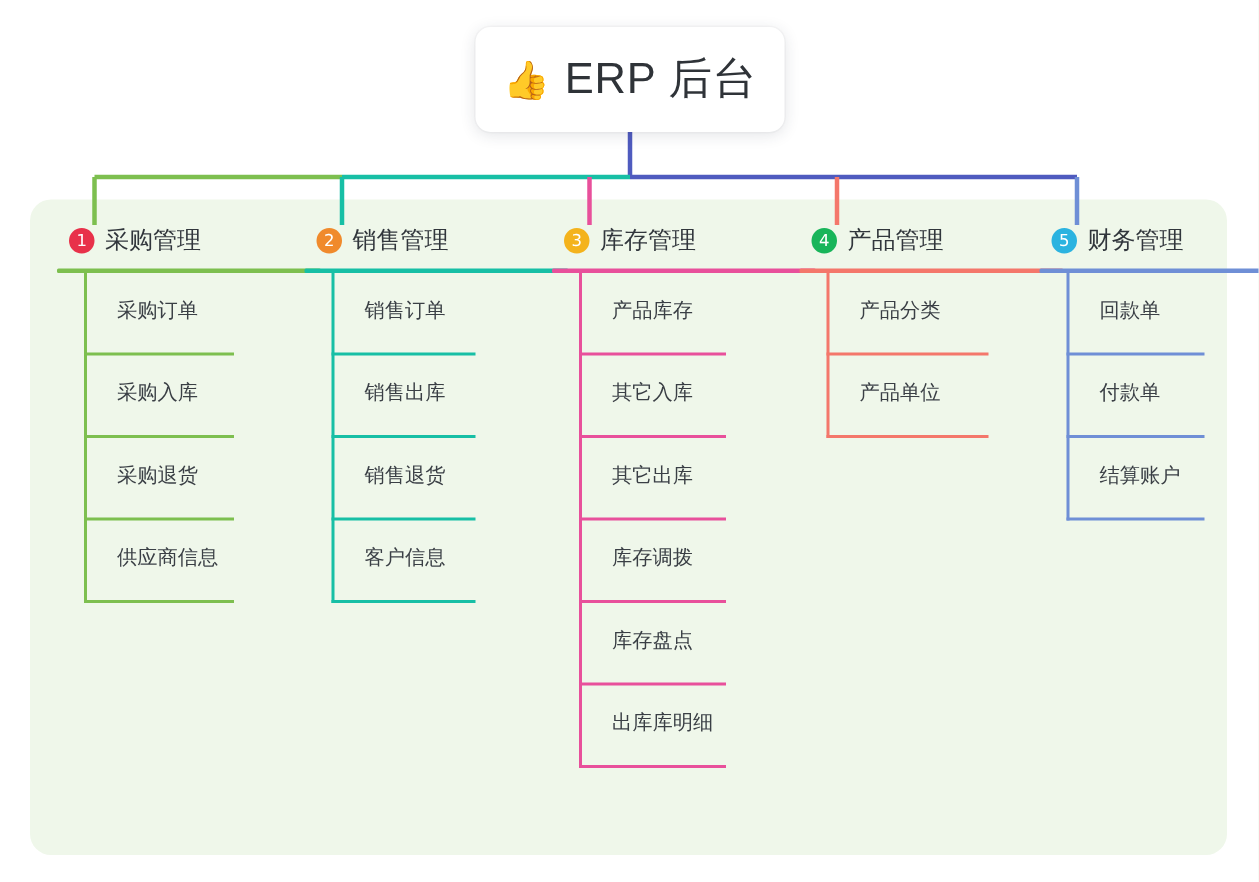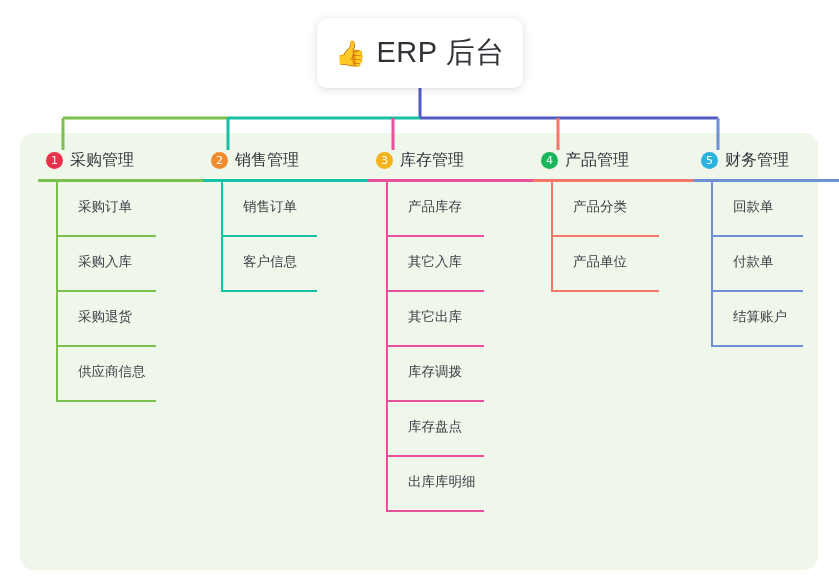--- a/index.html
+++ b/index.html
@@ -183,20 +183,28 @@
           <span class="branch-title">销售管理</span>
         </div>
         <div class="branch-rule" style="background: rgb(23, 191, 165);"></div>
         <div class="leaves">
           <div class="leaf-spine" style="background: rgb(23, 191, 165);"></div>
           <div class="leaf">
             <span class="leaf-text">销售订单</span>
             <div class="leaf-rule" style="background: rgb(23, 191, 165);"></div>
           </div>
           <div class="leaf">
+            <span class="leaf-text">销售出库</span>
+            <div class="leaf-rule" style="background: rgb(23, 191, 165);"></div>
+          </div>
+          <div class="leaf">
+            <span class="leaf-text">销售退货</span>
+            <div class="leaf-rule" style="background: rgb(23, 191, 165);"></div>
+          </div>
+          <div class="leaf">
             <span class="leaf-text">客户信息</span>
             <div class="leaf-rule" style="background: rgb(23, 191, 165);"></div>
           </div>
         </div>
       </div>
       <div class="branch b3" style="left: 368px;">
         <div class="branch-head">
           <span class="badge" style="background: rgb(244, 179, 28);">3</span>
           <span class="branch-title">库存管理</span>
         </div>

